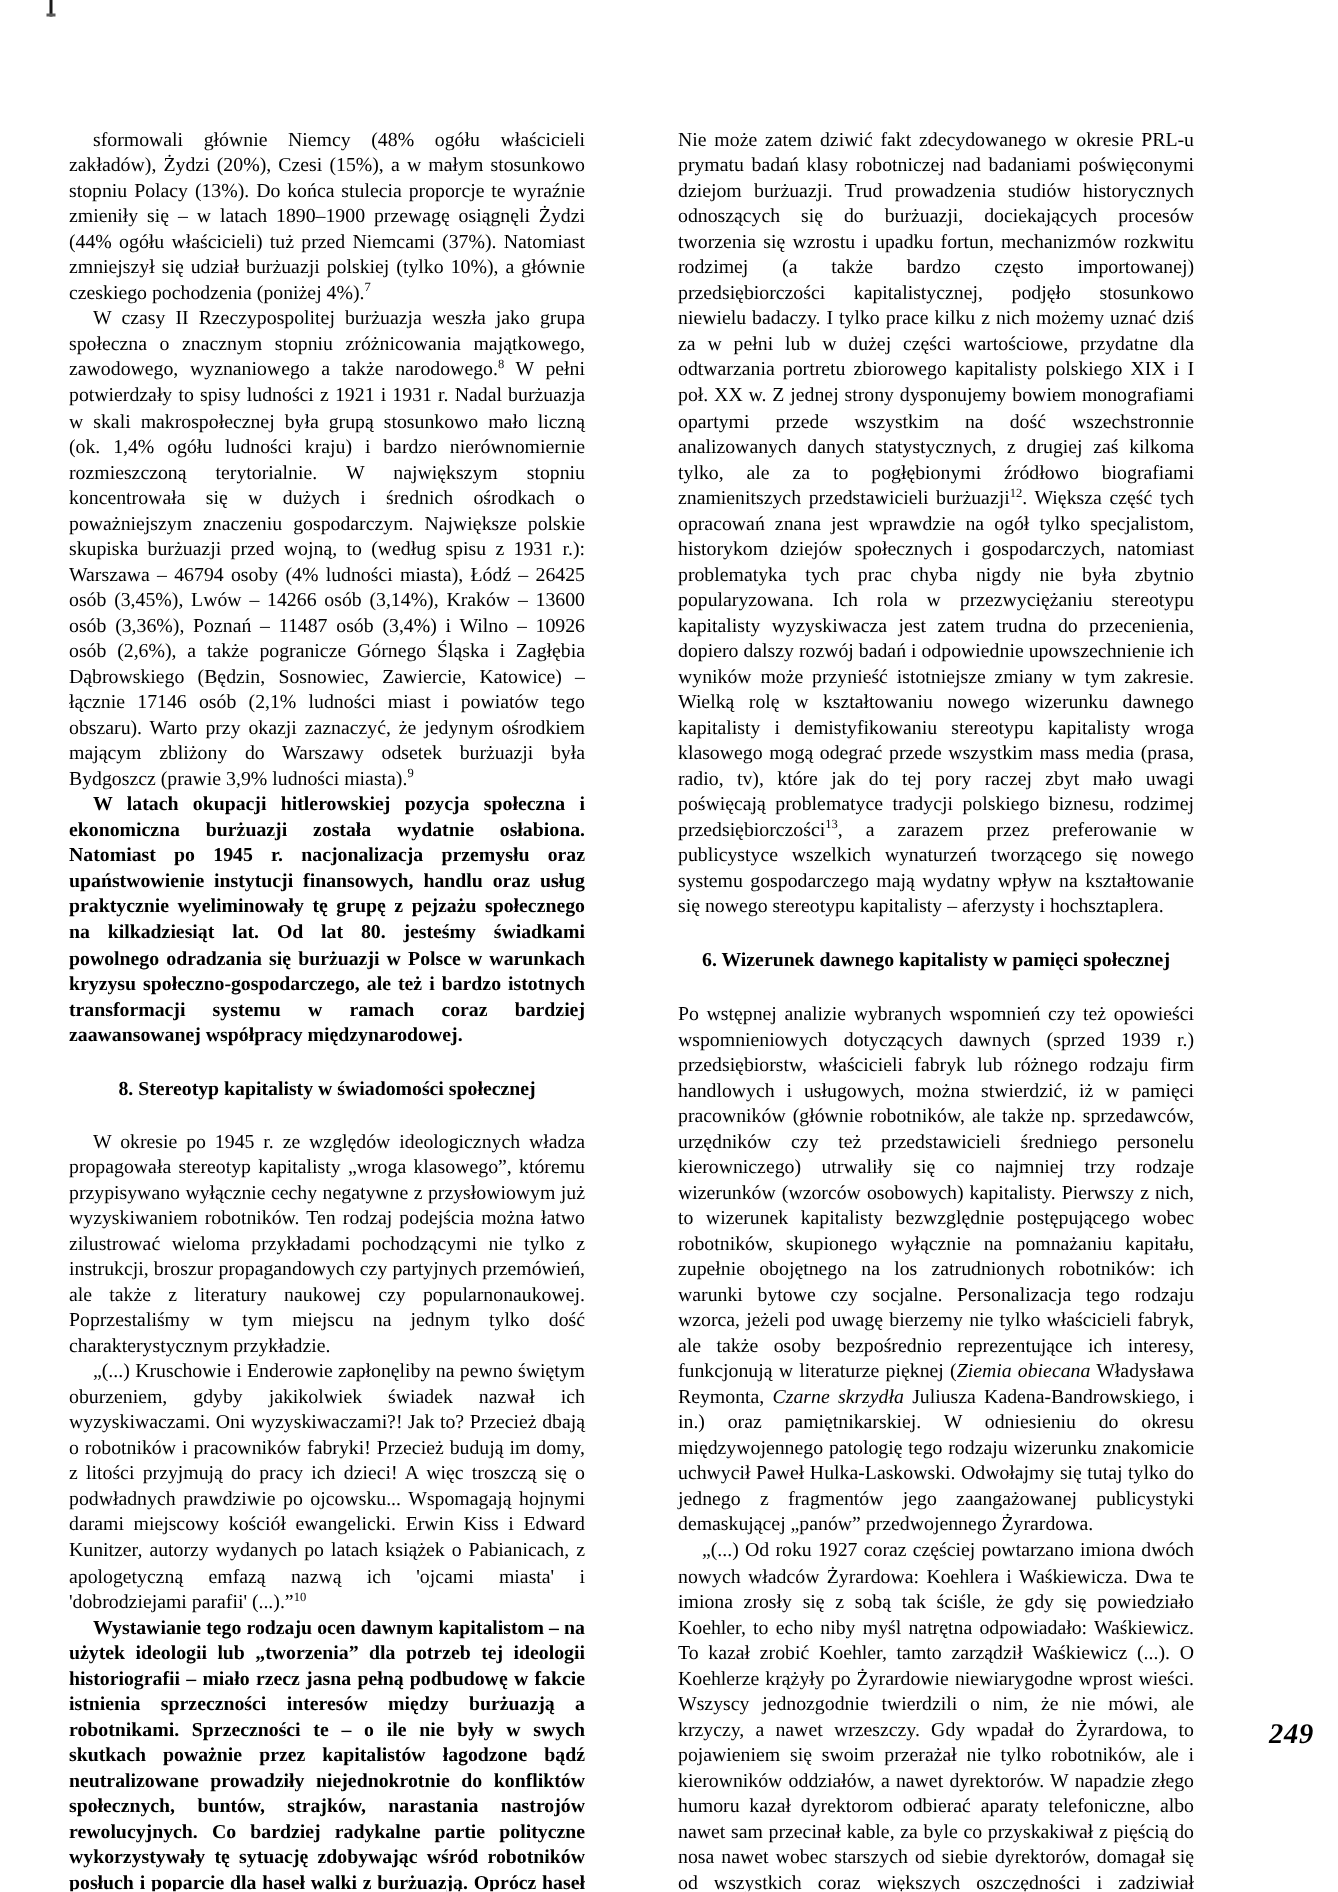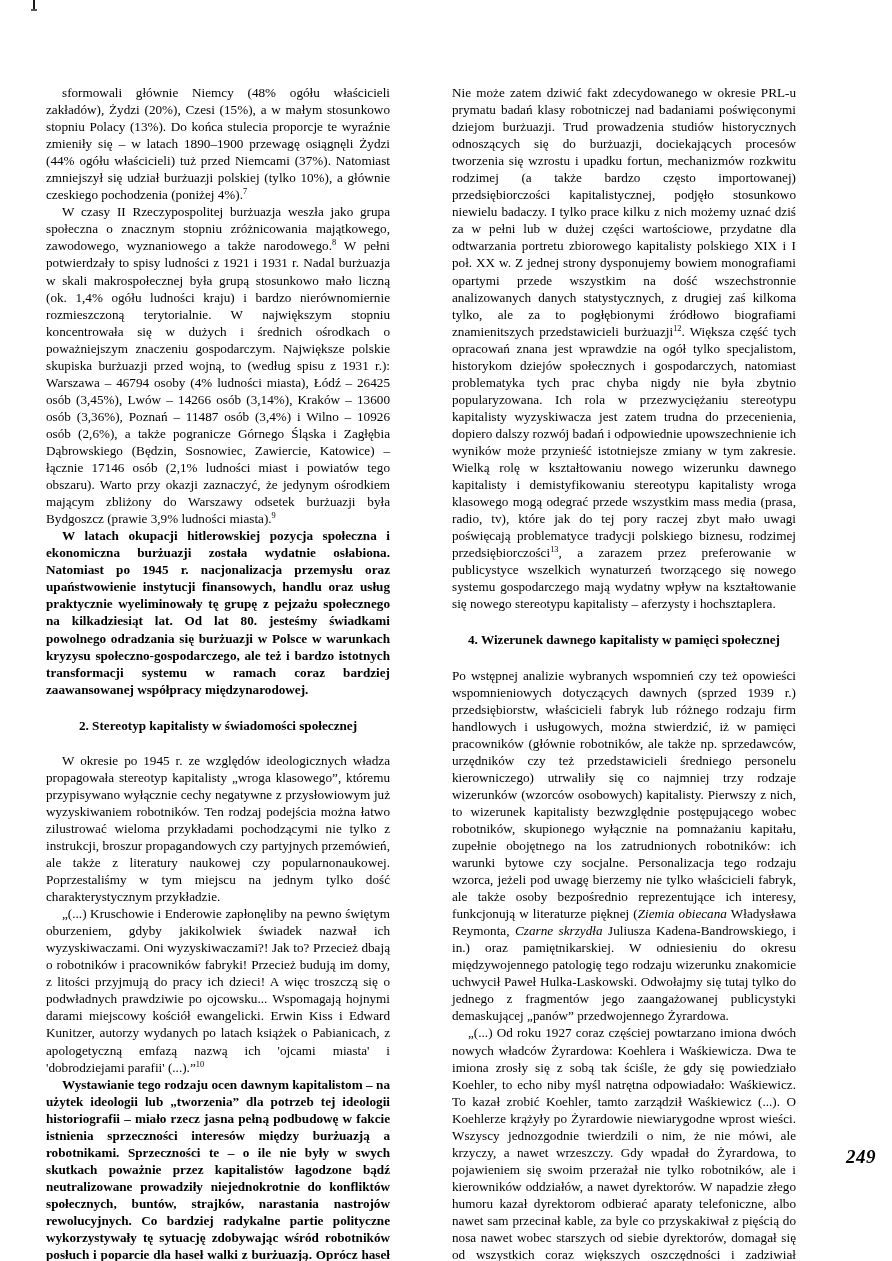--- a/index.html
+++ b/index.html
@@ -105,37 +105,37 @@
 
     <div class="col left">
 
       <p><span>sformowali głównie Niemcy (48% ogółu właścicieli zakładów), Żydzi (20%), Czesi (15%), a w małym stosunkowo stopniu Polacy (13%). Do końca stulecia proporcje te wyraźnie zmieniły się – w latach 1890–1900 przewagę osiągnęli Żydzi (44% ogółu właścicieli) tuż przed Niemcami (37%). Natomiast zmniejszył się udział burżuazji polskiej (tylko 10%), a głównie czeskiego pochodzenia (poniżej 4%).</span><sup>7</sup></p>
 
       <p><span>W czasy II Rzeczypospolitej burżuazja weszła jako grupa społeczna o znacznym stopniu zróżnicowania majątkowego, zawodowego, wyznaniowego a także narodowego.</span><sup>8</sup><span> W pełni potwierdzały to spisy ludności z 1921 i 1931 r. Nadal burżuazja w skali makrospołecznej była grupą stosunkowo mało liczną (ok. 1,4% ogółu ludności kraju) i bardzo nierównomiernie rozmieszczoną terytorialnie. W największym stopniu koncentrowała się w dużych i średnich ośrodkach o poważniejszym znaczeniu gospodarczym. Największe polskie skupiska burżuazji przed wojną, to (według spisu z 1931 r.): Warszawa – 46794 osoby (4% ludności miasta), Łódź – 26425 osób (3,45%), Lwów – 14266 osób (3,14%), Kraków – 13600 osób (3,36%), Poznań – 11487 osób (3,4%) i Wilno – 10926 osób (2,6%), a także pogranicze Górnego Śląska i Zagłębia Dąbrowskiego (Będzin, Sosnowiec, Zawiercie, Katowice) – łącznie 17146 osób (2,1% ludności miast i powiatów tego obszaru). Warto przy okazji zaznaczyć, że jedynym ośrodkiem mającym zbliżony do Warszawy odsetek burżuazji była Bydgoszcz (prawie 3,9% ludności miasta).</span><sup>9</sup></p>
 
       <p class="last-line-left"><span>W latach okupacji hitlerowskiej pozycja społeczna i ekonomiczna burżuazji została wydatnie osłabiona. Natomiast po 1945 r. nacjonalizacja przemysłu oraz upaństwowienie instytucji finansowych, handlu oraz usług praktycznie wyeliminowały tę grupę z pejzażu społecznego na kilkadziesiąt lat. Od lat 80. jesteśmy świadkami powolnego odradzania się burżuazji w Polsce w warunkach kryzysu społeczno-gospodarczego, ale też i bardzo istotnych transformacji systemu w ramach coraz bardziej zaawansowanej współpracy międzynarodowej.</span></p>
 
       <div class="gap-before-head"></div>
-      <h2 class="section-head">2. Stereotyp kapitalisty w świadomości społecznej</h2>
+      <h2 class="section-head">8. Stereotyp kapitalisty w świadomości społecznej</h2>
       <div class="gap-after-head"></div>
 
       <p><span>W okresie po 1945 r. ze względów ideologicznych władza propagowała stereotyp kapitalisty „wroga klasowego”, któremu przypisywano wyłącznie cechy negatywne z przysłowiowym już wyzyskiwaniem robotników. Ten rodzaj podejścia można łatwo zilustrować wieloma przykładami pochodzącymi nie tylko z instrukcji, broszur propagandowych czy partyjnych przemówień, ale także z literatury naukowej czy popularnonaukowej. Poprzestaliśmy w tym miejscu na jednym tylko dość charakterystycznym przykładzie.</span></p>
 
       <p><span>„(...) Kruschowie i Enderowie zapłonęliby na pewno świętym oburzeniem, gdyby jakikolwiek świadek nazwał ich wyzyskiwaczami. Oni wyzyskiwaczami?! Jak to? Przecież dbają o robotników i pracowników fabryki! Przecież budują im domy, z litości przyjmują do pracy ich dzieci! A więc troszczą się o podwładnych prawdziwie po ojcowsku... Wspomagają hojnymi darami miejscowy kościół ewangelicki. Erwin Kiss i Edward Kunitzer, autorzy wydanych po latach książek o Pabianicach, z apologetyczną emfazą nazwą ich 'ojcami miasta' i 'dobrodziejami parafii' (...).”</span><sup>10</sup></p>
 
       <p class="last-line-left"><span>Wystawianie tego rodzaju ocen dawnym kapitalistom – na użytek ideologii lub „tworzenia” dla potrzeb tej ideologii historiografii – miało rzecz jasna pełną podbudowę w fakcie istnienia sprzeczności interesów między burżuazją a robotnikami. Sprzeczności te – o ile nie były w swych skutkach poważnie przez kapitalistów łagodzone bądź neutralizowane prowadziły niejednokrotnie do konfliktów społecznych, buntów, strajków, narastania nastrojów rewolucyjnych. Co bardziej radykalne partie polityczne wykorzystywały tę sytuację zdobywając wśród robotników posłuch i poparcie dla haseł walki z burżuazją. Oprócz haseł standardowych pojawiały się niekiedy i hasła dosyć niekonwencjonalne, personalnie dotykające określonych kapitalistów (chociaż też jednoznaczne w swej wymowie) np.</span></p>
 
     </div>
 
     <div class="col right">
 
       <p class="noindent"><span>Nie może zatem dziwić fakt zdecydowanego w okresie PRL-u prymatu badań klasy robotniczej nad badaniami poświęconymi dziejom burżuazji. Trud prowadzenia studiów historycznych odnoszących się do burżuazji, dociekających procesów tworzenia się wzrostu i upadku fortun, mechanizmów rozkwitu rodzimej (a także bardzo często importowanej) przedsiębiorczości kapitalistycznej, podjęło stosunkowo niewielu badaczy. I tylko prace kilku z nich możemy uznać dziś za w pełni lub w dużej części wartościowe, przydatne dla odtwarzania portretu zbiorowego kapitalisty polskiego XIX i I poł. XX w. Z jednej strony dysponujemy bowiem monografiami opartymi przede wszystkim na dość wszechstronnie analizowanych danych statystycznych, z drugiej zaś kilkoma tylko, ale za to pogłębionymi źródłowo biografiami znamienitszych przedstawicieli burżuazji</span><sup>12</sup><span>. Większa część tych opracowań znana jest wprawdzie na ogół tylko specjalistom, historykom dziejów społecznych i gospodarczych, natomiast problematyka tych prac chyba nigdy nie była zbytnio popularyzowana. Ich rola w przezwyciężaniu stereotypu kapitalisty wyzyskiwacza jest zatem trudna do przecenienia, dopiero dalszy rozwój badań i odpowiednie upowszechnienie ich wyników może przynieść istotniejsze zmiany w tym zakresie. Wielką rolę w kształtowaniu nowego wizerunku dawnego kapitalisty i demistyfikowaniu stereotypu kapitalisty wroga klasowego mogą odegrać przede wszystkim mass media (prasa, radio, tv), które jak do tej pory raczej zbyt mało uwagi poświęcają problematyce tradycji polskiego biznesu, rodzimej przedsiębiorczości</span><sup>13</sup><span>, a zarazem przez preferowanie w publicystyce wszelkich wynaturzeń tworzącego się nowego systemu gospodarczego mają wydatny wpływ na kształtowanie się nowego stereotypu kapitalisty – aferzysty i hochsztaplera.</span></p>
 
       <div class="gap-before-head"></div>
-      <h2 class="section-head">4. Wizerunek dawnego kapitalisty w pamięci społecznej</h2>
+      <h2 class="section-head">6. Wizerunek dawnego kapitalisty w pamięci społecznej</h2>
       <div class="gap-after-head"></div>
 
       <p class="noindent"><span>Po wstępnej analizie wybranych wspomnień czy też opowieści wspomnieniowych dotyczących dawnych (sprzed 1939 r.) przedsiębiorstw, właścicieli fabryk lub różnego rodzaju firm handlowych i usługowych, można stwierdzić, iż w pamięci pracowników (głównie robotników, ale także np. sprzedawców, urzędników czy też przedstawicieli średniego personelu kierowniczego) utrwaliły się co najmniej trzy rodzaje wizerunków (wzorców osobowych) kapitalisty. Pierwszy z nich, to wizerunek kapitalisty bezwzględnie postępującego wobec robotników, skupionego wyłącznie na pomnażaniu kapitału, zupełnie obojętnego na los zatrudnionych robotników: ich warunki bytowe czy socjalne. Personalizacja tego rodzaju wzorca, jeżeli pod uwagę bierzemy nie tylko właścicieli fabryk, ale także osoby bezpośrednio reprezentujące ich interesy, funkcjonują w literaturze pięknej (</span><i class="ital">Ziemia obiecana</i><span> Władysława Reymonta, </span><i class="ital">Czarne skrzydła</i><span> Juliusza Kadena-Bandrowskiego, i in.) oraz pamiętnikarskiej. W odniesieniu do okresu międzywojennego patologię tego rodzaju wizerunku znakomicie uchwycił Paweł Hulka-Laskowski. Odwołajmy się tutaj tylko do jednego z fragmentów jego zaangażowanej publicystyki demaskującej „panów” przedwojennego Żyrardowa.</span></p>
 
       <p><span>„(...) Od roku 1927 coraz częściej powtarzano imiona dwóch nowych władców Żyrardowa: Koehlera i Waśkiewicza. Dwa te imiona zrosły się z sobą tak ściśle, że gdy się powiedziało Koehler, to echo niby myśl natrętna odpowiadało: Waśkiewicz. To kazał zrobić Koehler, tamto zarządził Waśkiewicz (...). O Koehlerze krążyły po Żyrardowie niewiarygodne wprost wieści. Wszyscy jednozgodnie twierdzili o nim, że nie mówi, ale krzyczy, a nawet wrzeszczy. Gdy wpadał do Żyrardowa, to pojawieniem się swoim przerażał nie tylko robotników, ale i kierowników oddziałów, a nawet dyrektorów. W napadzie złego humoru kazał dyrektorom odbierać aparaty telefoniczne, albo nawet sam przecinał kable, za byle co przyskakiwał z pięścią do nosa nawet wobec starszych od siebie dyrektorów, domagał się od wszystkich coraz większych oszczędności i zadziwiał kierowników tkalni i magazynów swoim postępowaniem: niech tylko powstawało większe zapotrzebowanie na jaką tkaninę, natychmiast kazał przerywać jej fabrykację. Opowiadano sobie o nim, że zaglądał nawet do toalet damskich, czy pracownice biurowe nie przesiadują tam dla przyjemności i czy nie palą</span></p>
 
     </div>
 
   </div>
 

